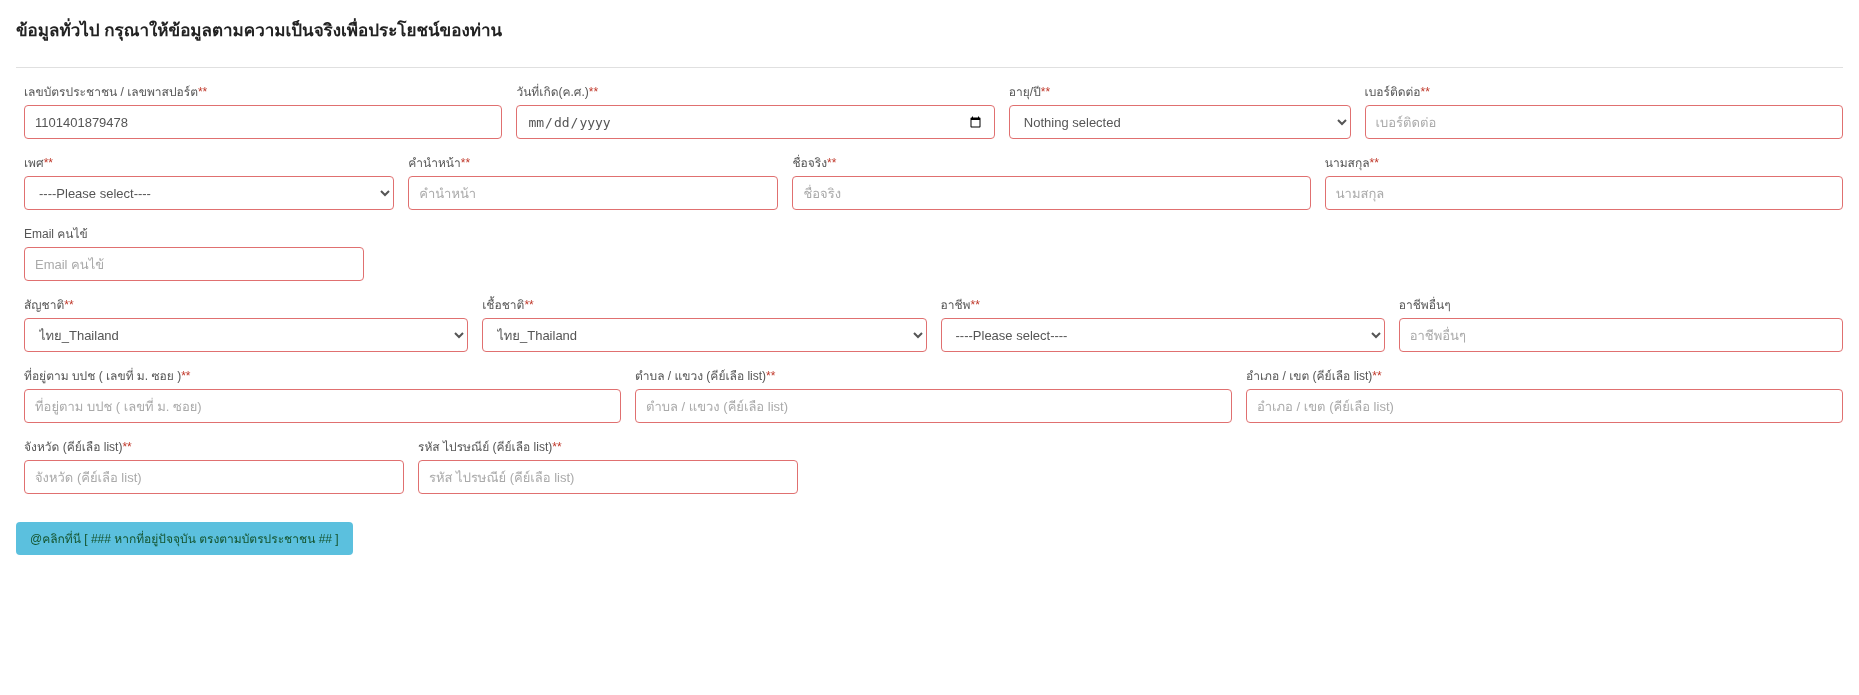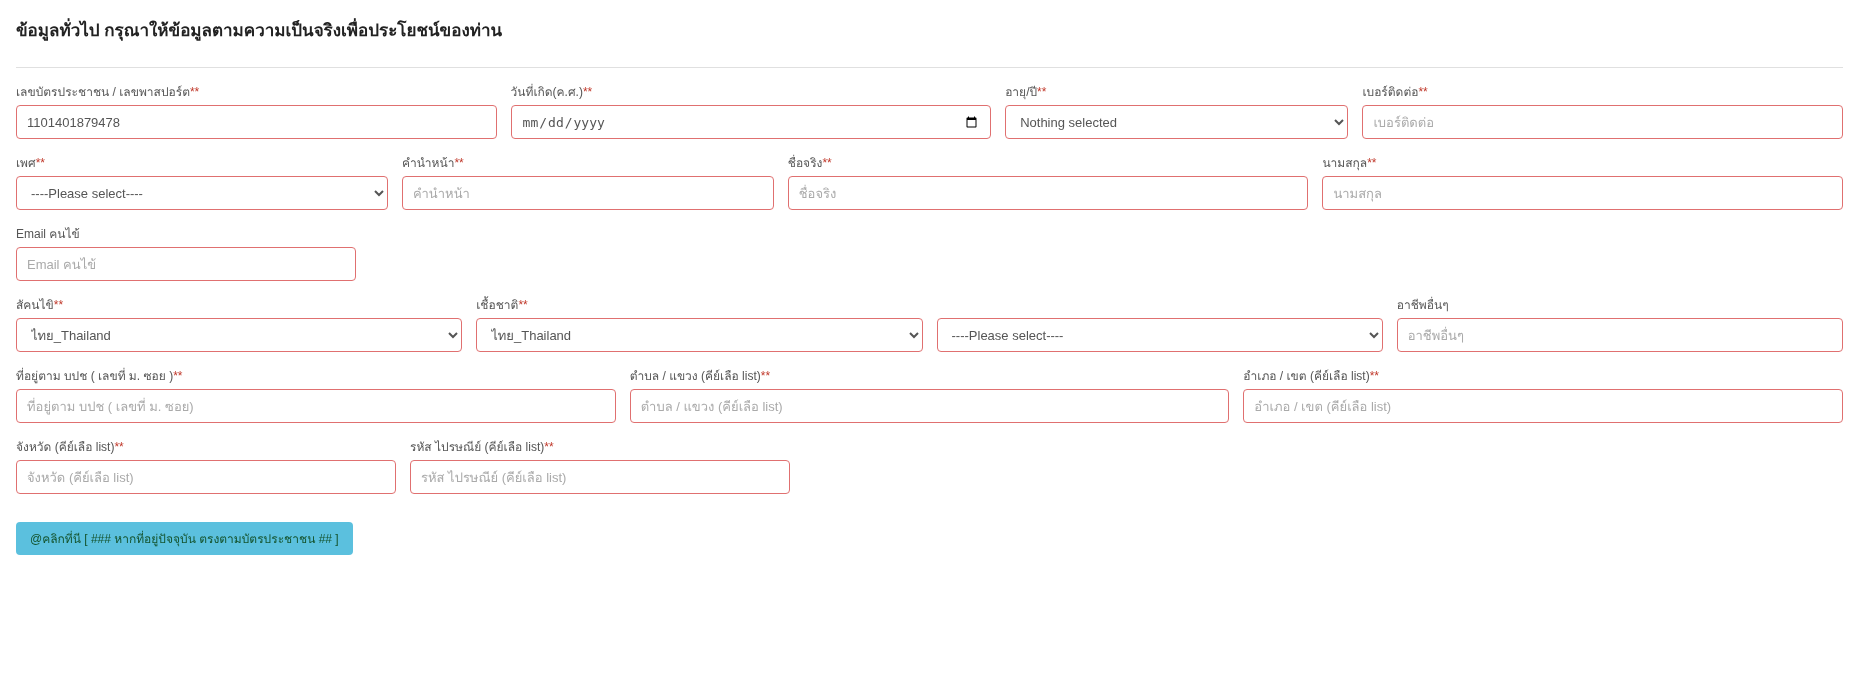--- a/index.html
+++ b/index.html
@@ -20,20 +20,21 @@
     }
     .form-section {
       display: flex;
       flex-direction: column;
       gap: 14px;
     }
     .form-row {
       display: flex;
       gap: 14px;
       align-items: flex-end;
+      margin-left: 8px;
     }
     .form-group {
       display: flex;
       flex-direction: column;
       gap: 4px;
       flex: 1;
     }
     .form-group.wide {
       flex: 1.4;
     }
@@ -147,35 +148,38 @@
   <div class="form-row">
     <div class="form-group" style="max-width: 340px; justify-content: flex-end;">
       <label>Email คนไข้</label>
       <input type="email" placeholder="Email คนไข้" style="">
     </div>
   </div>
 
   <div class="form-row">
     <div class="form-group">
       <label>
-        <span>สัคนไขิ</span><span class="required">**</span>
+        <span>สัญชาติ</span><span class="required">**</span>
       </label>
       <select>
         <option>ไทย_Thailand</option>
       </select>
     </div>
     <div class="form-group">
       <label>
         <span>เชื้อชาติ</span><span class="required">**</span>
       </label>
       <select>
         <option>ไทย_Thailand</option>
       </select>
     </div>
     <div class="form-group">
+      <label>
+        <span>อาชีพ</span><span class="required">**</span>
+      </label>
       <select>
         <option>----Please select----</option>
       </select>
     </div>
     <div class="form-group">
       <label>อาชีพอื่นๆ</label>
       <input type="text" placeholder="อาชีพอื่นๆ" style="">
     </div>
   </div>
 

